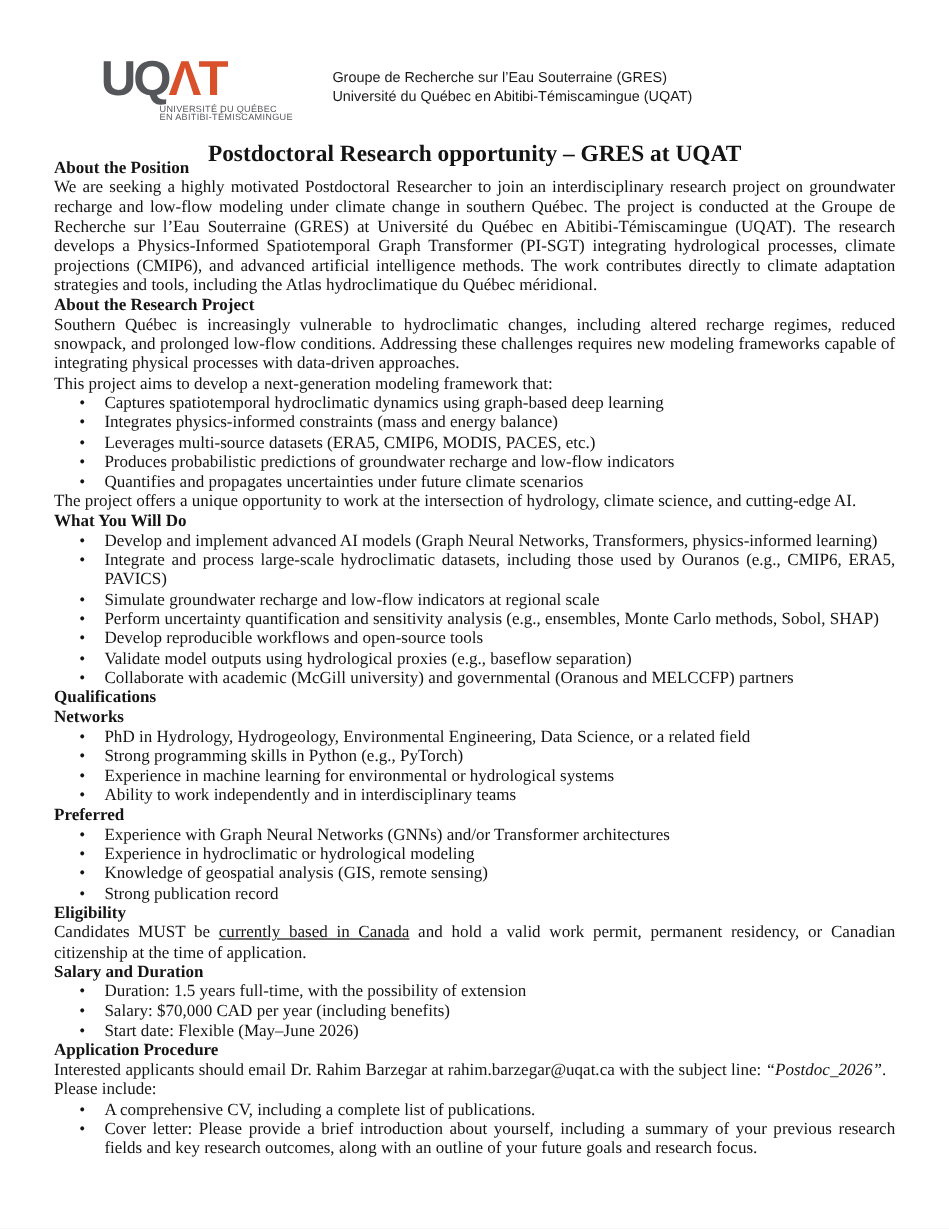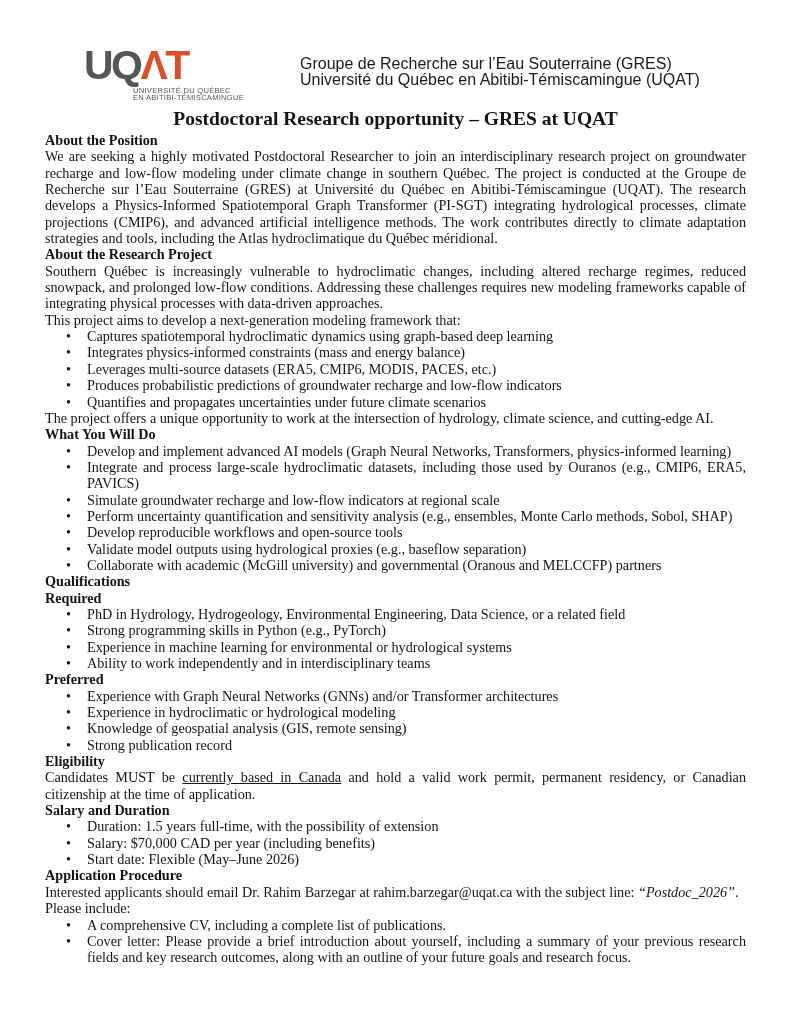--- a/index.html
+++ b/index.html
@@ -22,25 +22,25 @@
   .wm-gray{color:#55565a;}
   .wm-orange{color:#d8512b;}
   .logo-sub{
     font-family:"Liberation Sans",sans-serif;
     font-size:7.6px;line-height:6.6px;letter-spacing:.25px;
     color:#55565a;margin-left:49px;margin-top:3px;white-space:nowrap;
   }
   .org{
     position:absolute;left:277px;top:56px;
     font-family:"Liberation Sans",sans-serif;
-    font-size:16px;line-height:16px;color:#1a1a1a;margin-left:23px;
+    font-size:12px;line-height:16px;color:#1a1a1a;
   }
   
   .title{
-    position:absolute;top:107px;left:0;right:0;margin:0;
+    position:absolute;top:107px;left:0;right:0;margin:10px;
     text-align:center;
     font-family:"Liberation Serif",serif;
     font-size:19.5px;font-weight:700;line-height:24px;
   }
   
   .doc{
     position:absolute;top:132px;left:45px;width:701px;
     font-size:14.2px;line-height:16.35px;
     text-align:justify;
   }
@@ -95,21 +95,21 @@
       <ul class="blist">
         <li>Develop and implement advanced AI models (Graph Neural Networks, Transformers, physics-informed learning)</li>
         <li>Integrate and process large-scale hydroclimatic datasets, including those used by Ouranos (e.g., CMIP6, ERA5, PAVICS)</li>
         <li>Simulate groundwater recharge and low-flow indicators at regional scale</li>
         <li>Perform uncertainty quantification and sensitivity analysis (e.g., ensembles, Monte Carlo methods, Sobol, SHAP)</li>
         <li>Develop reproducible workflows and open-source tools</li>
         <li>Validate model outputs using hydrological proxies (e.g., baseflow separation)</li>
         <li>Collaborate with academic (McGill university) and governmental (Oranous and MELCCFP) partners</li>
       </ul>
       <div class="heading">Qualifications</div>
-      <div class="heading">Required</div>
+      <div class="heading">Networks</div>
       <ul class="blist">
         <li>PhD in Hydrology, Hydrogeology, Environmental Engineering, Data Science, or a related field</li>
         <li>Strong programming skills in Python (e.g., PyTorch)</li>
         <li>Experience in machine learning for environmental or hydrological systems</li>
         <li>Ability to work independently and in interdisciplinary teams</li>
       </ul>
       <div class="heading">Preferred</div>
       <ul class="blist">
         <li>Experience with Graph Neural Networks (GNNs) and/or Transformer architectures</li>
         <li>Experience in hydroclimatic or hydrological modeling</li>

